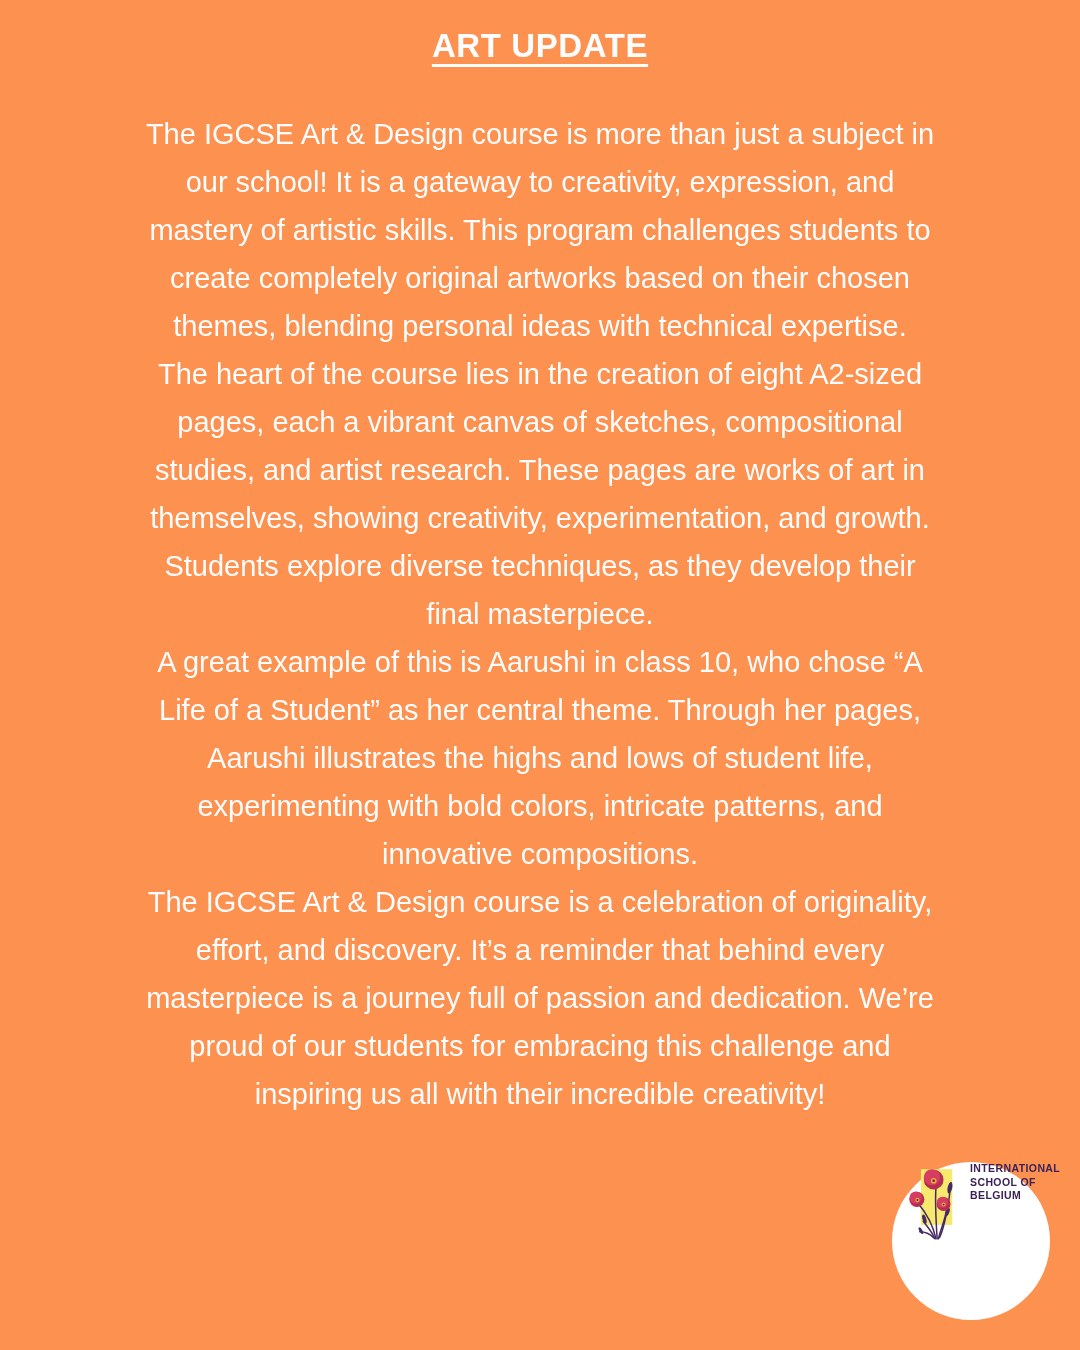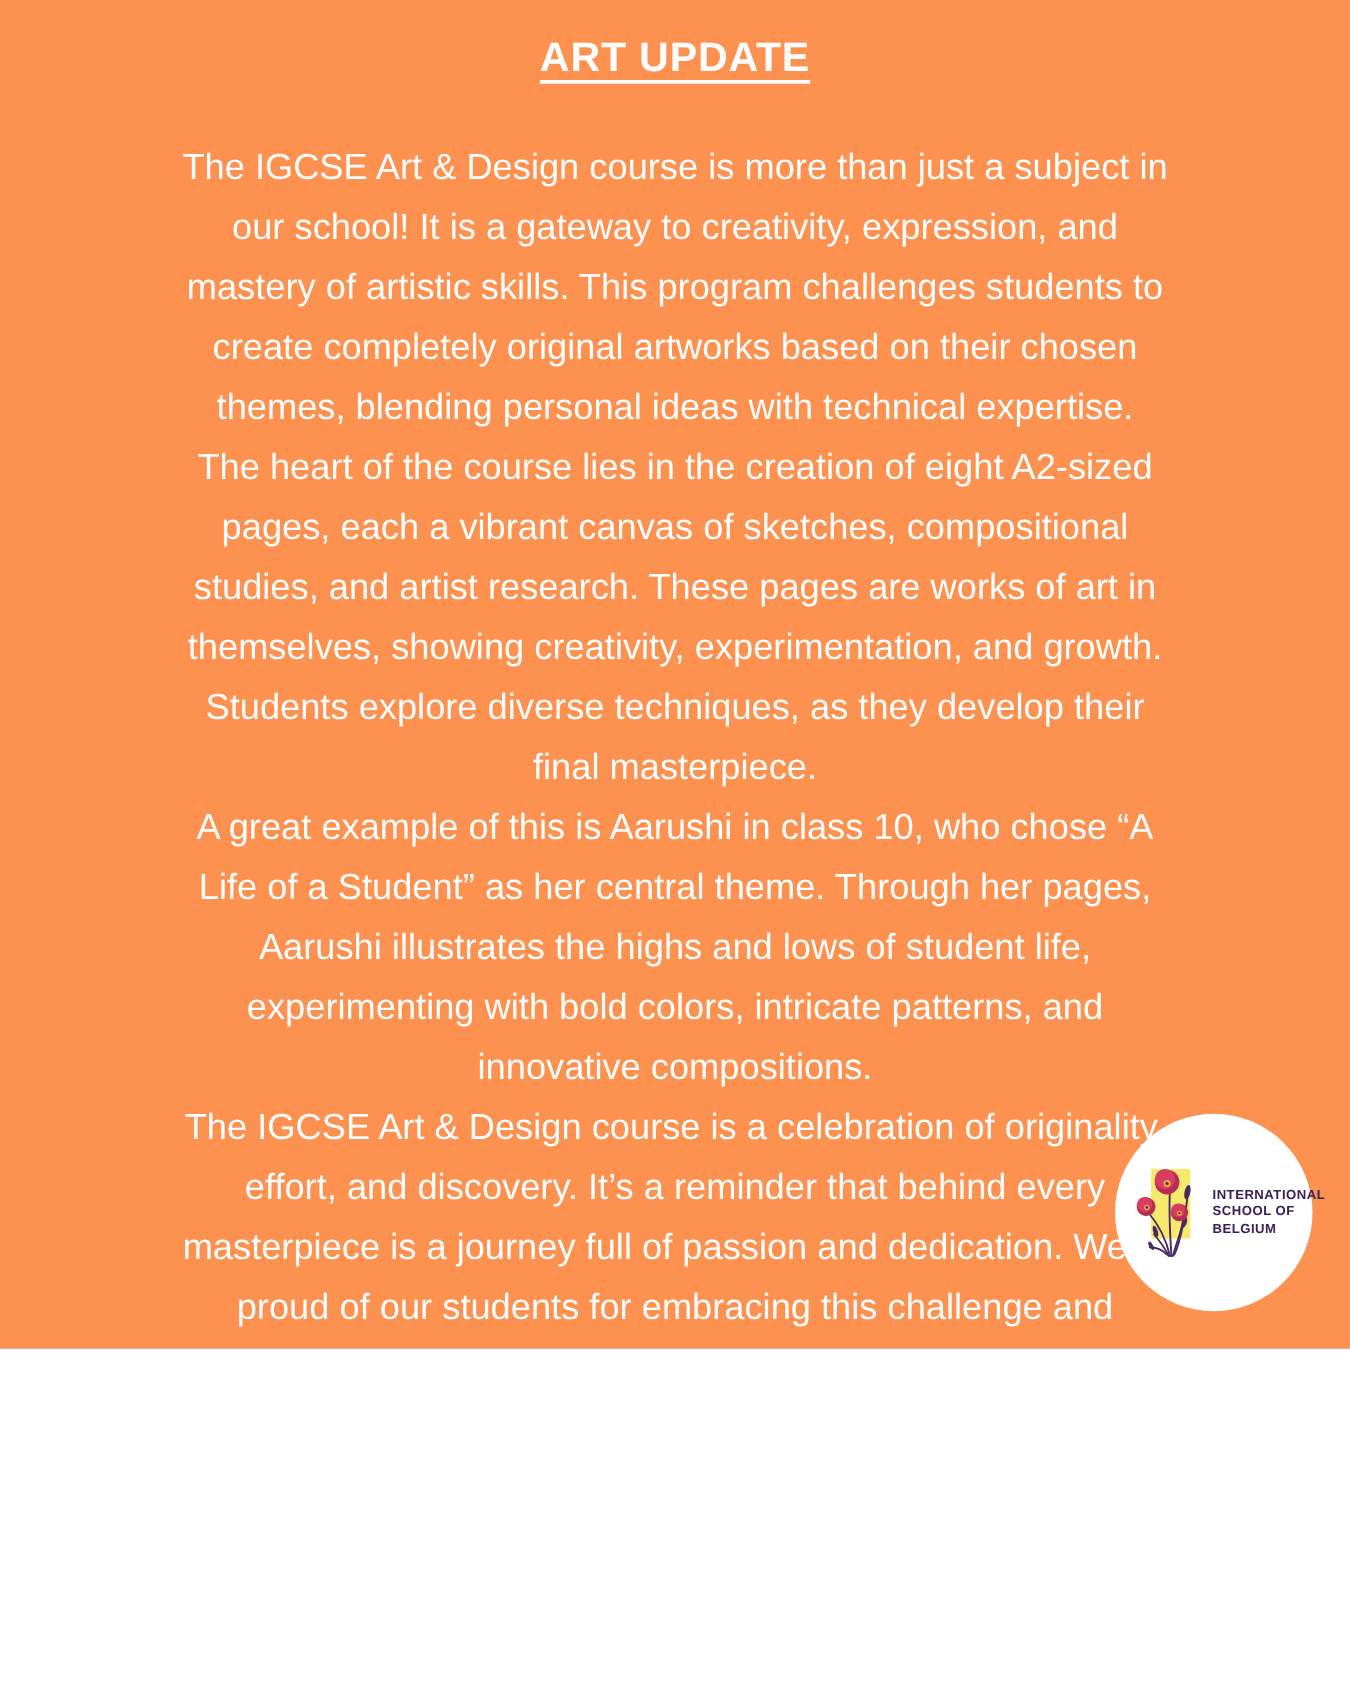--- a/index.html
+++ b/index.html
@@ -11,21 +11,21 @@
     --logo_stem: #472A63;
     --flower: #D63D60;
     --flower_dark: #B62D52;
     --flower_center: #F2A73B;
   }
   * { box-sizing: border-box; }
   html, body { margin: 0; padding: 0; }
   .poster {
     position: relative;
     width: 1080px;
-    height: 1079px;
+    height: 1350px;
     background: var(--background);
     font-family: "Liberation Sans", sans-serif;
     overflow: hidden;
   }
   .title {
     margin: 0;
     padding-top: 27px;
     text-align: center;
     color: var(--text);
     font-size: 33px;
@@ -52,21 +52,21 @@
   }
   .logo {
     position: absolute;
     right: 30px;
     bottom: 30px;
     width: 158px;
     height: 158px;
     border-radius: 50%;
     background: var(--logo_circle);
     display: flex;
-    align-items: center;
+    align-items: flex-start;
     justify-content: flex-start;
   }
   .logo-emblem {
     width: 58px;
     height: 84px;
     flex: none;
     margin-left: 15px;
   }
   .logo-name {
     margin-left: 5px;

